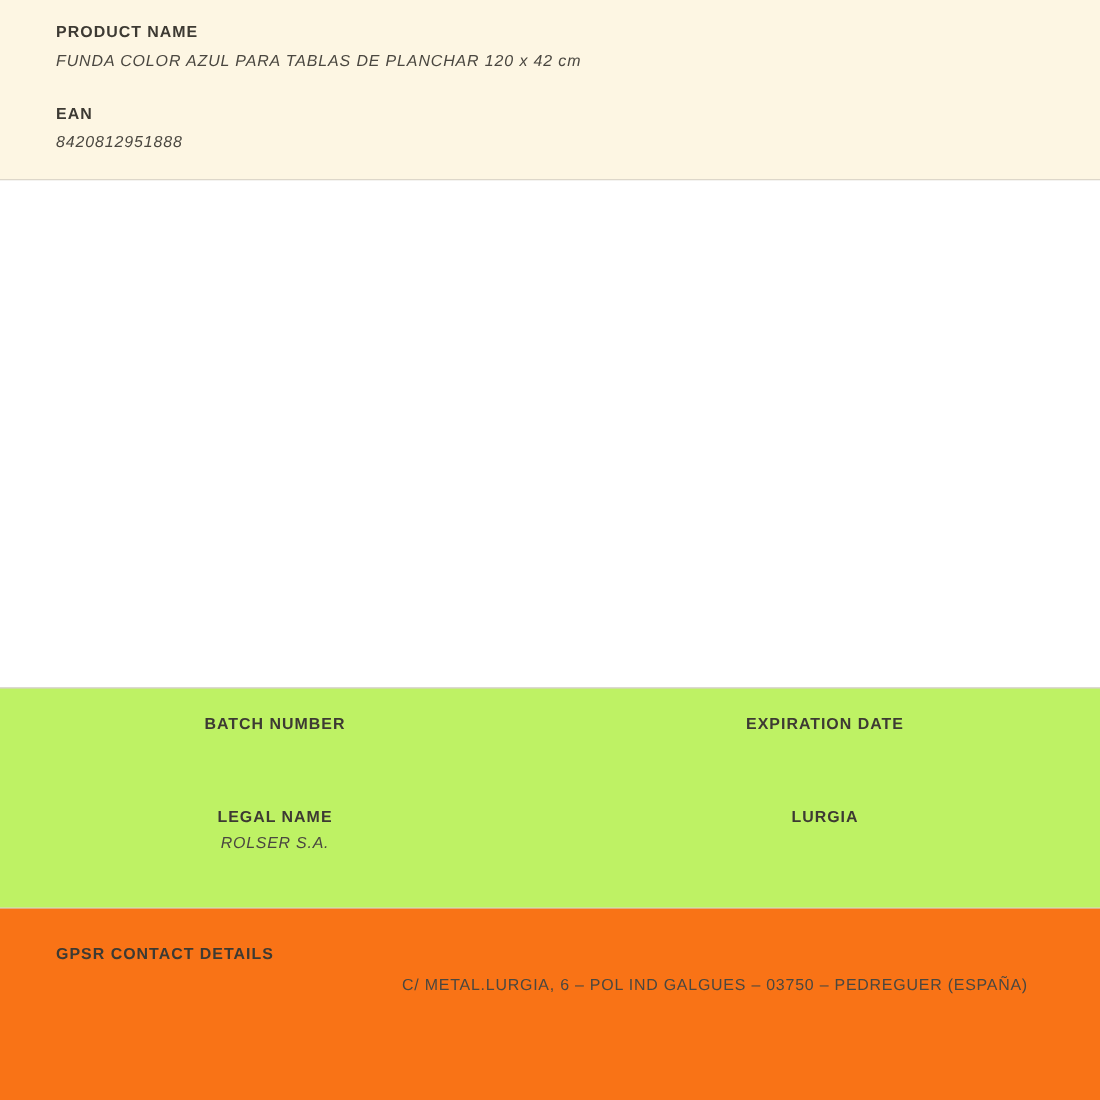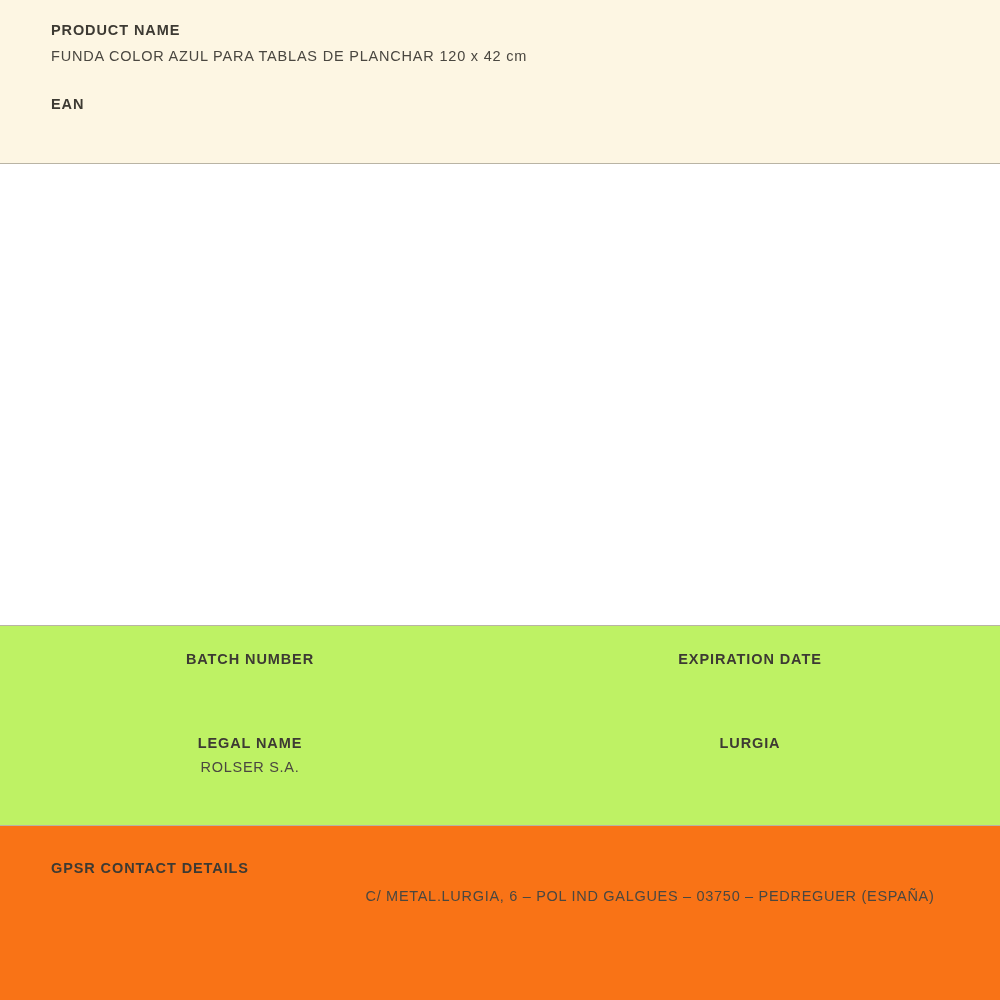--- a/index.html
+++ b/index.html
@@ -39,20 +39,21 @@
     font-weight: bold;
     letter-spacing: 0.9px;
     color: #3d3a33;
     margin: 0 0 10px 0;
   }
   .field-value {
     font-size: 14.5px;
     letter-spacing: 0.8px;
     color: #4a4740;
     margin: 0;
+    font-style: italic;
   }
   .gap-block {
     height: 32px;
   }
 
   .divider {
     height: 1px;
     background: #b9b4a4;
     width: 100%;
   }
@@ -127,20 +128,21 @@
 <body>
 
 <div class="sheet">
 
   <div class="top-block">
     <div class="inner">
       <div class="field-label">PRODUCT NAME</div>
       <div class="field-value">FUNDA COLOR AZUL PARA TABLAS DE PLANCHAR 120 x 42 cm</div>
       <div class="gap-block"></div>
       <div class="field-label">EAN</div>
+      <div class="field-value">8420812951888</div>
     </div>
   </div>
 
   <div class="divider"></div>
 
   <div class="middle-blank"></div>
 
   <div class="divider"></div>
 
   <div class="lower-block">

